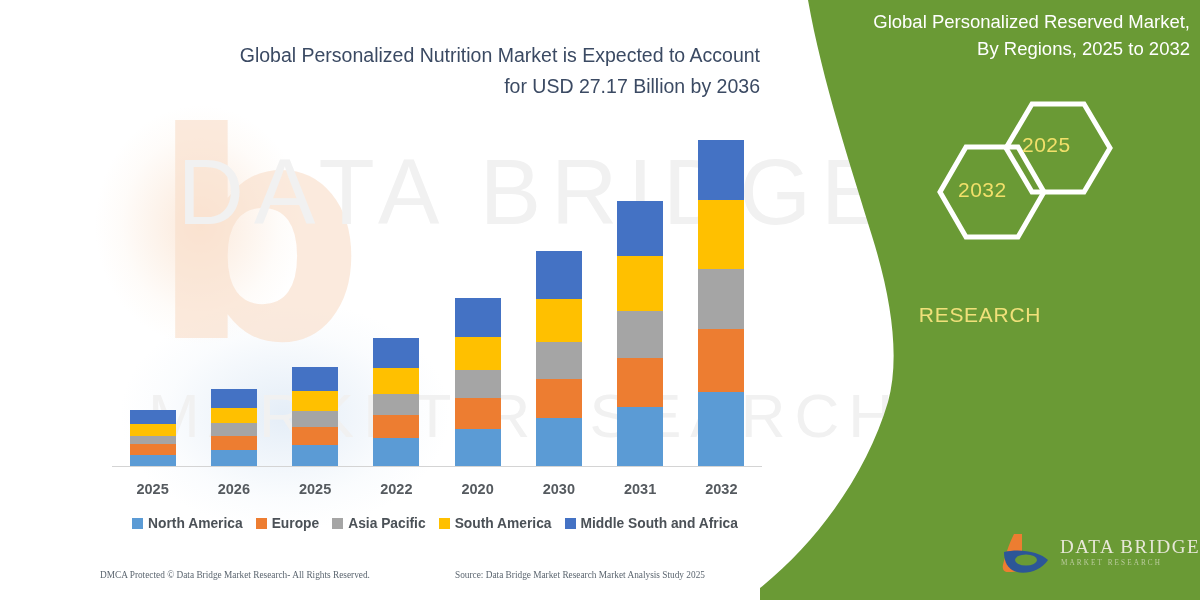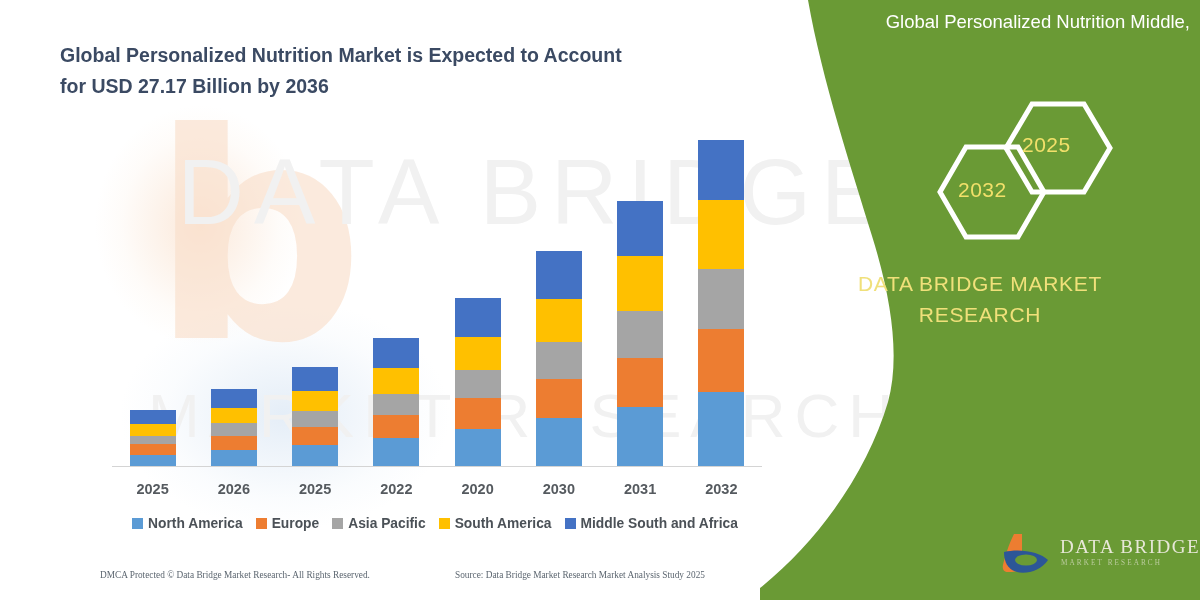--- a/index.html
+++ b/index.html
@@ -82,22 +82,22 @@
   }
   .logo-sub {
     position:absolute; left:61px; top:31px;
     color:#cfd8b8; font-family:"Liberation Serif", serif;
     font-size:7.2px; letter-spacing:2.1px; white-space:nowrap; opacity:.8;
   }
 
   
   .chart-title {
     position:absolute; left:60px; top:40px; width:700px;
-    text-align:left; color:#3b4a63;
-    font-size:19.5px; line-height:31px; font-weight:700;
+    text-align:right; color:#3b4a63;
+    font-size:19.5px; line-height:31px; font-weight:400;
   }
 
   
   .chart {
     position:absolute; left:112px; top:140px; width:650px; height:326px;
   }
   .plot {
     position:absolute; left:0; bottom:0; width:650px; height:326px;
     display:flex; align-items:flex-end; justify-content:space-around;
   }
@@ -275,34 +275,35 @@
 
   <div class="green-panel">
     <svg width="440" height="600" viewBox="0 0 440 600">
       <path d="M 48 0 L 440 0 L 440 600 L 0 600 L 0 588 C 60 540 108 470 128 402 C 140 358 132 300 112 236 C 92 170 62 80 48 0 Z" fill="#6a9a35"></path>
     </svg>
   </div>
 
   <div class="green-content">
 
     <div class="gp-title">
-      <span>Global Personalized Nutrition Middle,</span>
+      <span>Global Personalized Reserved Market,</span>
+      <span class="l2">By Regions, 2025 to 2032</span>
     </div>
 
     <div class="hexwrap">
       <svg width="440" height="600" viewBox="0 0 440 600">
         <polygon points="180,192 206,147 258,147 284,192 258,237 206,237" fill="none" stroke="#ffffff" stroke-width="5"></polygon>
         <polygon points="246,148 272,104 324,104 350,148 324,192 272,192" fill="none" stroke="#ffffff" stroke-width="5"></polygon>
       </svg>
       <div class="hex-label hex-2032">2032</div>
       <div class="hex-label hex-2025">2025</div>
     </div>
 
     <div class="gp-brand">
-      <span>DATA BRIDGE MARKET</span><br>
+      <br>
       <span>RESEARCH</span>
     </div>
   </div>
 
   <div class="logo-block">
     <div class="logo-mark">
       <svg width="56" height="48" viewBox="0 0 56 48">
         <path d="M14 2 L22 2 L22 30 C22 36 18 40 12 40 L8 40 C4 40 2 37 3 33 C5 24 9 12 14 2 Z" fill="#ED7D31"></path>
         <path d="M4 20 C20 16 40 20 48 28 C40 40 22 44 12 38 C6 34 4 27 4 20 Z" fill="#2C5697"></path>
         <ellipse cx="26" cy="28" rx="11" ry="5.5" fill="#6a9a35"></ellipse>

